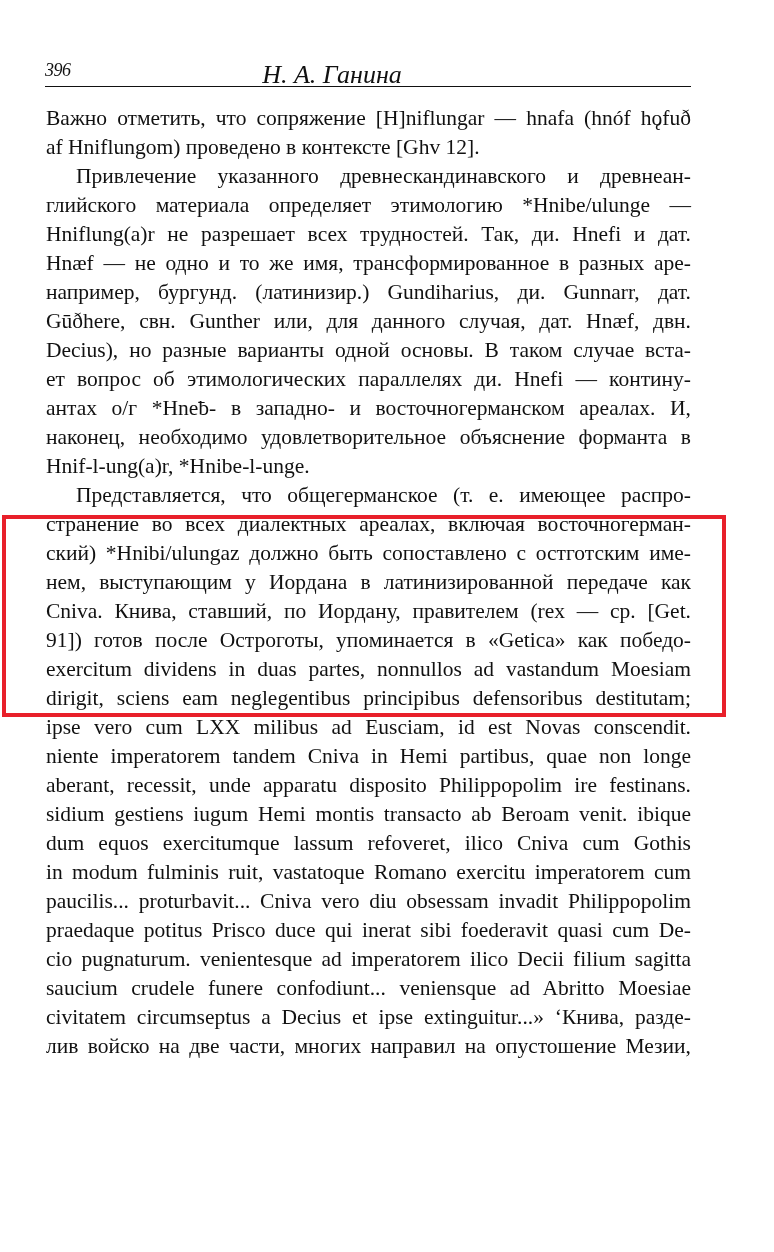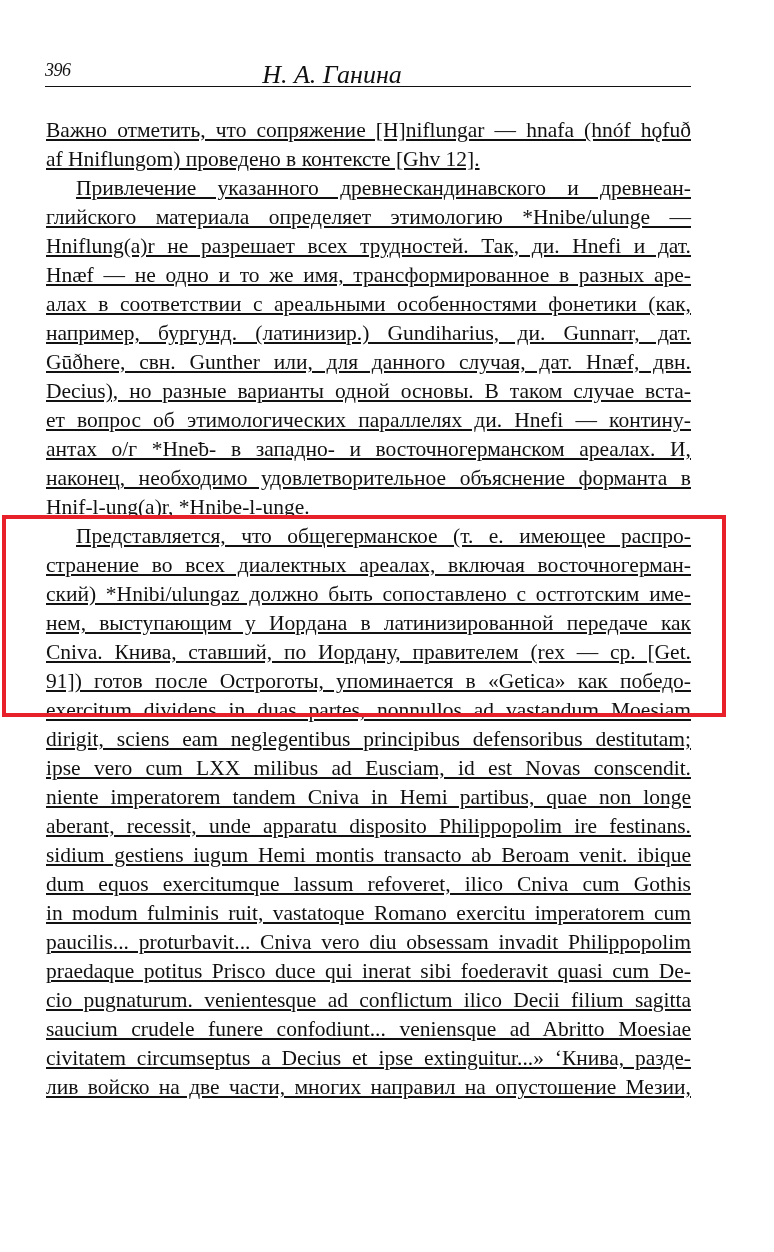--- a/index.html
+++ b/index.html
@@ -4,21 +4,21 @@
 <style>
   html, body { margin: 0; padding: 0; background: #ffffff; }
   body { width: 774px; height: 1252px; position: relative; overflow: hidden;
          font-family: "Liberation Serif", "DejaVu Serif", serif; color: #111; }
   .page-num { position: absolute; left: 45px; top: 60px; font-size: 18px; letter-spacing: -0.5px; font-style: italic; }
   .running-head { position: absolute; left: 0; width: 630px; top: 60px; text-align: center;
                   font-size: 26px; font-style: italic; margin-left: 24px; }
   .running-head span { display: inline-block; margin-left: -14px; }
   .head-rule { position: absolute; left: 45px; width: 646px; top: 86px; height: 0;
                border-top: 1.6px solid #111; }
-  .body-text { position: absolute; left: 46px; top: 116px; width: 645px; text-decoration: underline; }
+  .body-text { position: absolute; left: 46px; top: 104px; width: 645px; }
   .line { height: 29px; line-height: 29px; font-size: 21.5px; white-space: nowrap;
           text-align: justify; text-align-last: justify; overflow: visible; }
   .line.last { text-align-last: left; }
   .line.indent { padding-left: 30px; }
   .highlight-box { position: absolute; left: 2px; top: 515px; width: 716px; height: 194px;
                    border: 4px solid #e8202a; }
 </style>
 </head>
 <body>
 
@@ -28,21 +28,20 @@
 
 <div class="body-text">
 
   <div class="line">Важно отметить, что сопряжение [H]niflungar — hnafa (hnóf hǫfuð</div>
   <div class="line last">af Hniflungom) проведено в контексте [Ghv 12].</div>
 
   <div class="line indent">Привлечение указанного древнескандинавского и древнеан-</div>
   <div class="line">глийского материала определяет этимологию *Hnibe/ulunge —</div>
   <div class="line">Hniflung(a)r не разрешает всех трудностей. Так, ди. Hnefi и дат.</div>
   <div class="line">Hnæf — не одно и то же имя, трансформированное в разных аре-</div>
-  <div class="line">алах в соответствии с ареальными особенностями фонетики (как,</div>
   <div class="line">например, бургунд. (латинизир.) Gundiharius, ди. Gunnarr, дат.</div>
   <div class="line">Gūðhere, свн. Gunther или, для данного случая, дат. Hnæf, двн.</div>
   <div class="line">Decius), но разные варианты одной основы. В таком случае вста-</div>
   <div class="line">ет вопрос об этимологических параллелях ди. Hnefi — контину-</div>
   <div class="line">антах о/г *Hneƀ- в западно- и восточногерманском ареалах. И,</div>
   <div class="line">наконец, необходимо удовлетворительное объяснение форманта в</div>
   <div class="line last">Hnif-l-ung(a)r, *Hnibe-l-unge.</div>
 
   <div class="line indent">Представляется, что общегерманское (т. е. имеющее распро-</div>
   <div class="line">странение во всех диалектных ареалах, включая восточногерман-</div>
@@ -53,19 +52,19 @@
   <div class="line">exercitum dividens in duas partes, nonnullos ad vastandum Moesiam</div>
   <div class="line">dirigit, sciens eam neglegentibus principibus defensoribus destitutam;</div>
   <div class="line">ipse vero cum LXX milibus ad Eusciam, id est Novas conscendit.</div>
   <div class="line">niente imperatorem tandem Cniva in Hemi partibus, quae non longe</div>
   <div class="line">aberant, recessit, unde apparatu disposito Philippopolim ire festinans.</div>
   <div class="line">sidium gestiens iugum Hemi montis transacto ab Beroam venit. ibique</div>
   <div class="line">dum equos exercitumque lassum refoveret, ilico Cniva cum Gothis</div>
   <div class="line">in modum fulminis ruit, vastatoque Romano exercitu imperatorem cum</div>
   <div class="line">paucilis... proturbavit... Cniva vero diu obsessam invadit Philippopolim</div>
   <div class="line">praedaque potitus Prisco duce qui inerat sibi foederavit quasi cum De-</div>
-  <div class="line">cio pugnaturum. venientesque ad conflictum ilico Decii filium sagitta</div>
+  <div class="line">cio pugnaturum. venientesque ad imperatorem ilico Decii filium sagitta</div>
   <div class="line">saucium crudele funere confodiunt... veniensque ad Abritto Moesiae</div>
   <div class="line">civitatem circumseptus a Decius et ipse extinguitur...» ‘Книва, разде-</div>
   <div class="line">лив войско на две части, многих направил на опустошение Мезии,</div>
 </div>
 
 <div class="highlight-box"></div>
 
 </body></html>

